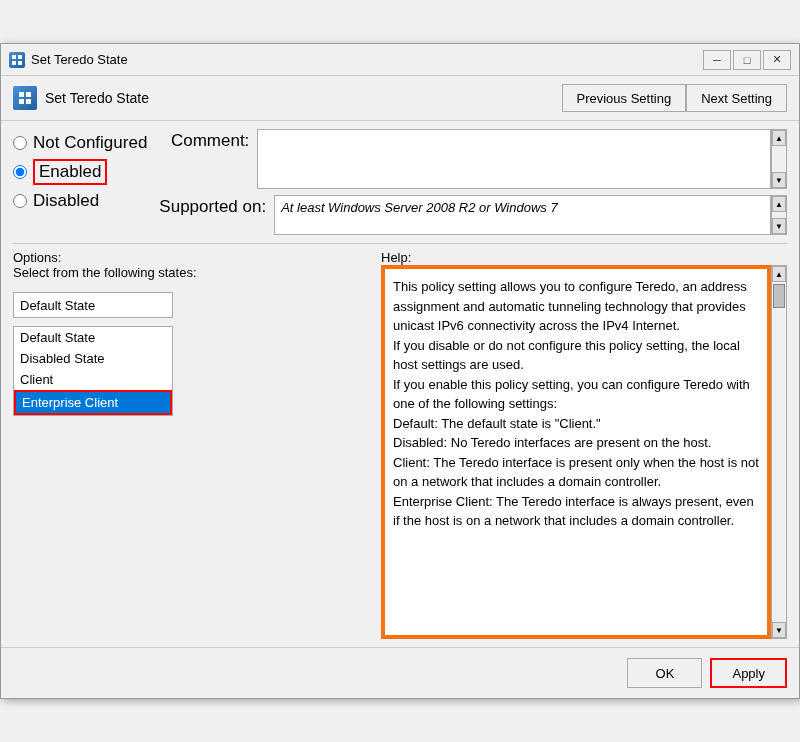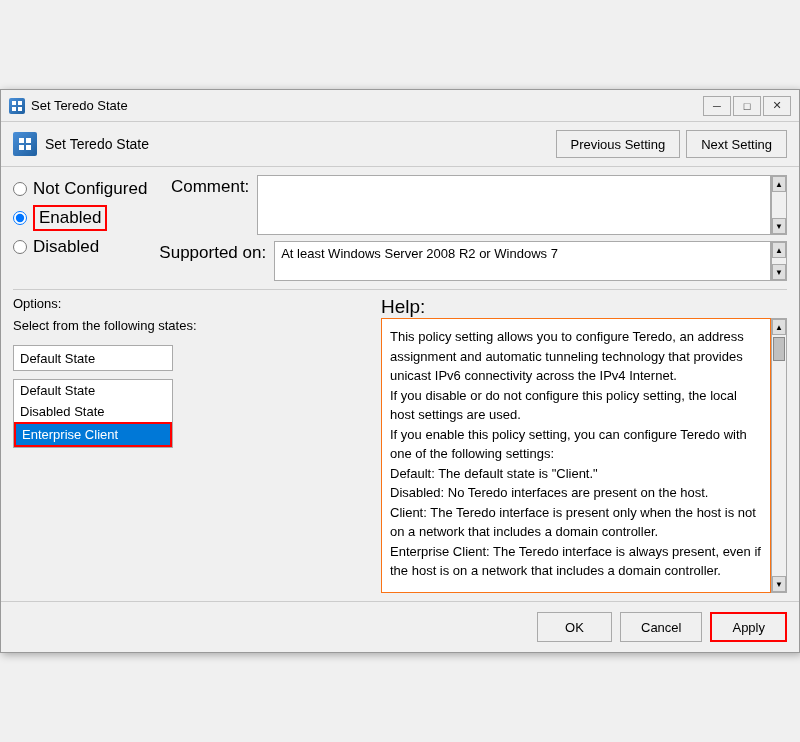--- a/index.html
+++ b/index.html
@@ -7,21 +7,21 @@
       font-family: 'Segoe UI', Tahoma, Geneva, Verdana, sans-serif;
       font-size: 13px;
       background: #f0f0f0;
       display: flex;
       align-items: center;
       justify-content: center;
       min-height: 100vh;
     }
     .window {
       width: 800px;
-      height: 564px;
+      height: 656px;
       background: #f0f0f0;
       border: 1px solid #999;
       box-shadow: 2px 2px 8px rgba(0,0,0,0.3);
       display: flex;
       flex-direction: column;
     }
     .title-bar {
       background: #f0f0f0;
       height: 32px;
       display: flex;
@@ -90,21 +90,20 @@
       justify-content: center;
       color: white;
       font-size: 12px;
     }
     .header-title {
       font-size: 14px;
       font-weight: normal;
     }
     .header-buttons {
       display: flex;
-      gap: 6px;
     }
     .nav-btn {
       padding: 4px 14px;
       background: #f0f0f0;
       border: 1px solid #aaa;
       cursor: pointer;
       font-size: 13px;
       color: #000;
       height: 28px;
     }
@@ -196,21 +195,21 @@
       display: flex;
       gap: 0;
       border-top: 1px solid #ccc;
       padding-top: 6px;
     }
     .options-label {
       font-size: 13px;
       font-weight: normal;
     }
     .help-label {
-      font-size: 19px;
+      font-size: 13px;
       font-weight: normal;
     }
 
     .bottom-section {
       flex: 1;
       display: flex;
       gap: 8px;
       overflow: hidden;
     }
     .options-panel {
@@ -368,21 +367,21 @@
             <div class="scrollbar-side">
               <div class="sb-up">▲</div>
               <div style="flex:1;"></div>
               <div class="sb-down">▼</div>
             </div>
           </div>
         </div>
 
         <div class="supported-section">
           <span class="section-label">Supported on:</span>
-          <div style="display:flex; gap:0; flex:1;">
+          <div style="display:flex; gap:0; flex:1;font-style:italic;">
             <div class="supported-box">At least Windows Server 2008 R2 or Windows 7</div>
             <div class="scrollbar-side">
               <div class="sb-up">▲</div>
               <div style="flex:1;"></div>
               <div class="sb-down">▼</div>
             </div>
           </div>
         </div>
       </div>
     </div>
@@ -404,42 +403,42 @@
           <select class="dropdown">
             <option>Default State</option>
             <option>Disabled State</option>
             <option>Client</option>
             <option>Enterprise Client</option>
           </select>
         </div>
         <div class="dropdown-list">
           <div class="dropdown-item">Default State</div>
           <div class="dropdown-item">Disabled State</div>
+          <div class="dropdown-item">Client</div>
           <div class="dropdown-item selected">Enterprise Client</div>
         </div>
       </div>
 
       <div style="display:flex; flex:1; gap:0;">
-        <div style="flex:1; border:1px solid #f97316; background:white; padding:8px; font-size:13px; line-height:1.5; overflow:hidden;">
+        <div style="flex:1; border:4px solid #f97316; background:white; padding:8px; font-size:13px; line-height:1.5; overflow:hidden;">
           <p>This policy setting allows you to configure Teredo, an address assignment and automatic tunneling technology that provides unicast IPv6 connectivity across the IPv4 Internet.</p>
           <p>If you disable or do not configure this policy setting, the local host settings are used.</p>
           <p>If you enable this policy setting, you can configure Teredo with one of the following settings:</p>
           <p>Default: The default state is "Client."</p>
           <p>Disabled: No Teredo interfaces are present on the host.</p>
           <p>Client: The Teredo interface is present only when the host is not on a network that includes a domain controller.</p>
           <p>Enterprise Client: The Teredo interface is always present, even if the host is on a network that includes a domain controller.</p>
         </div>
         <div class="scrollbar-side">
           <div class="sb-up">▲</div>
           <div class="sb-thumb"></div>
           <div style="flex:1;"></div>
           <div class="sb-down">▼</div>
         </div>
       </div>
     </div>
   </div>
 
   <div class="footer">
     <button class="footer-btn">OK</button>
-    <button class="footer-btn">Cancel</button>
     <button class="footer-btn highlighted">Apply</button>
   </div>
 </div>
 
 </body></html>

